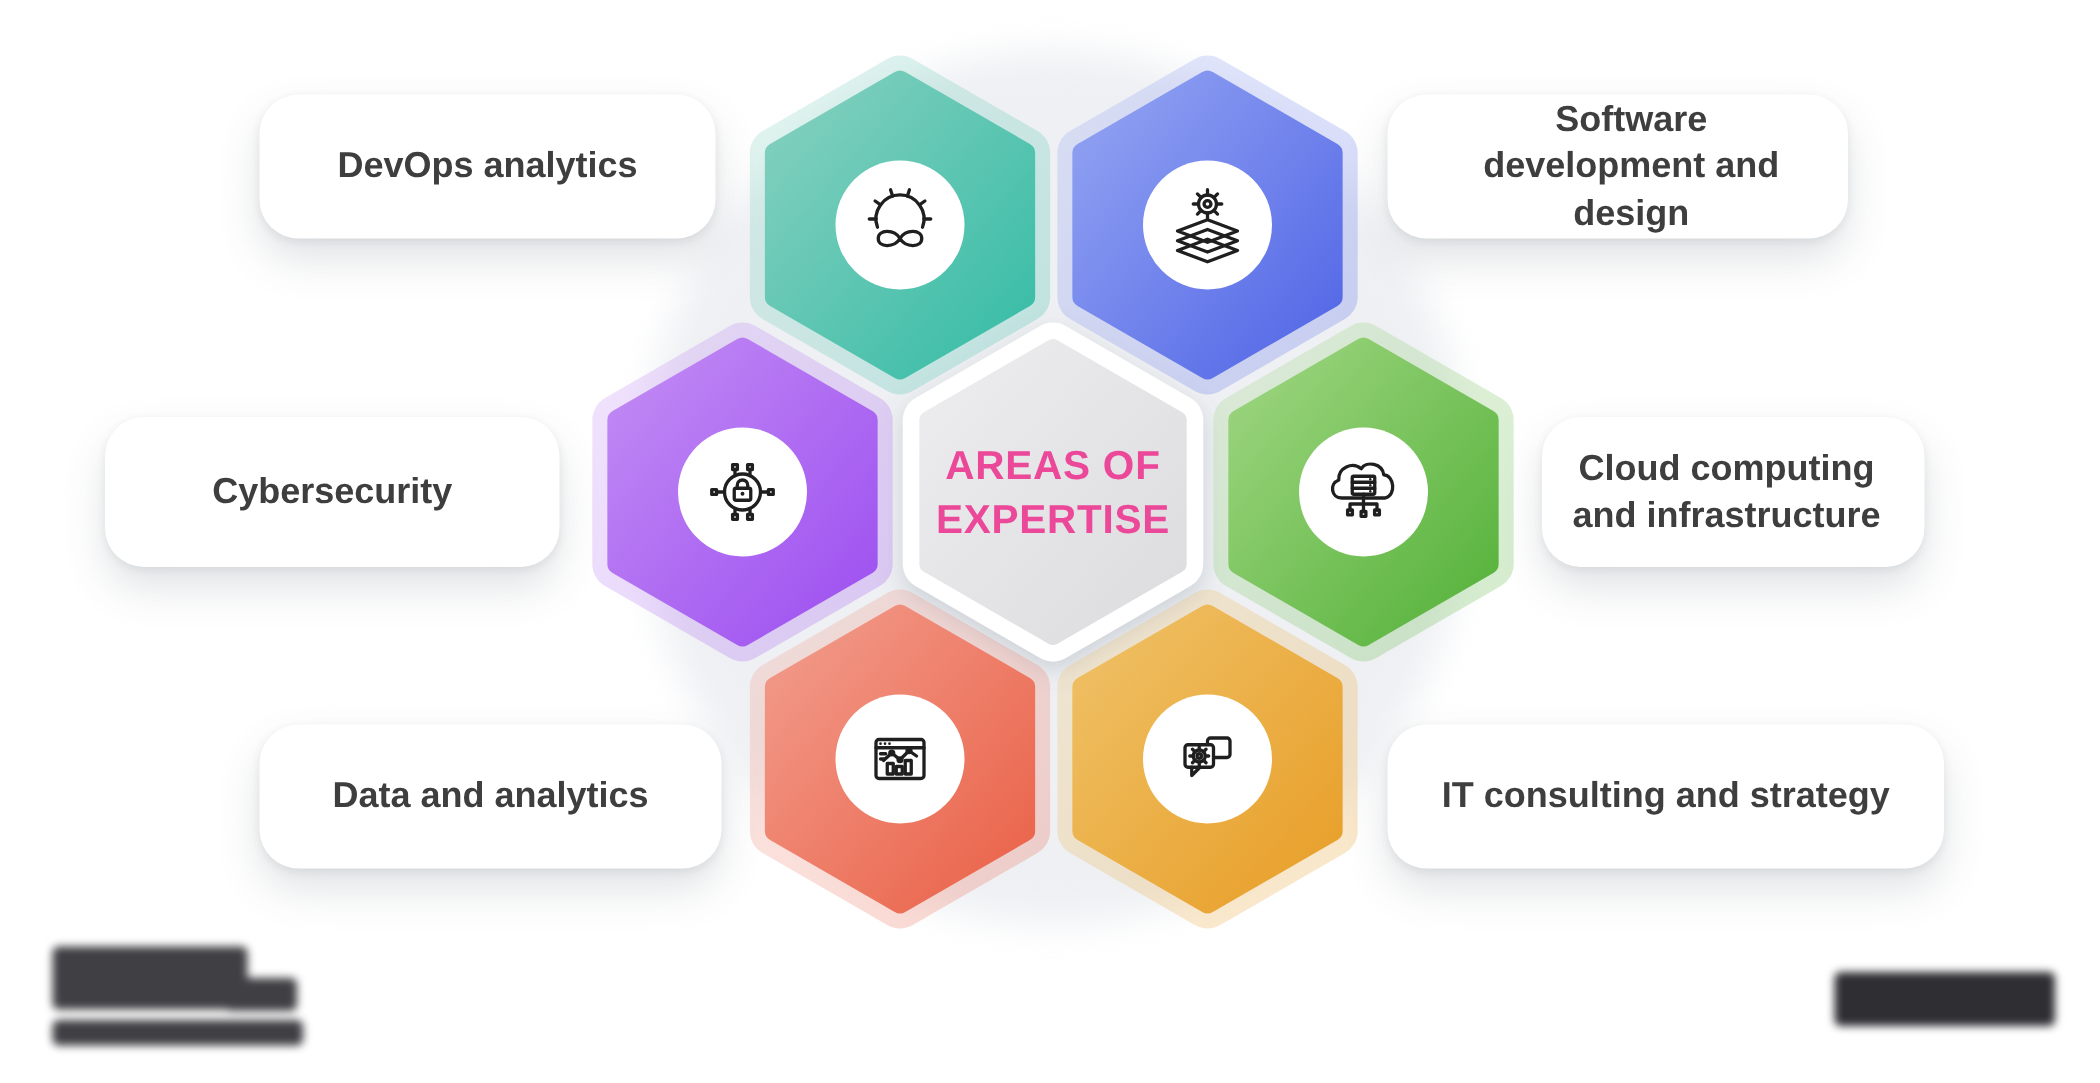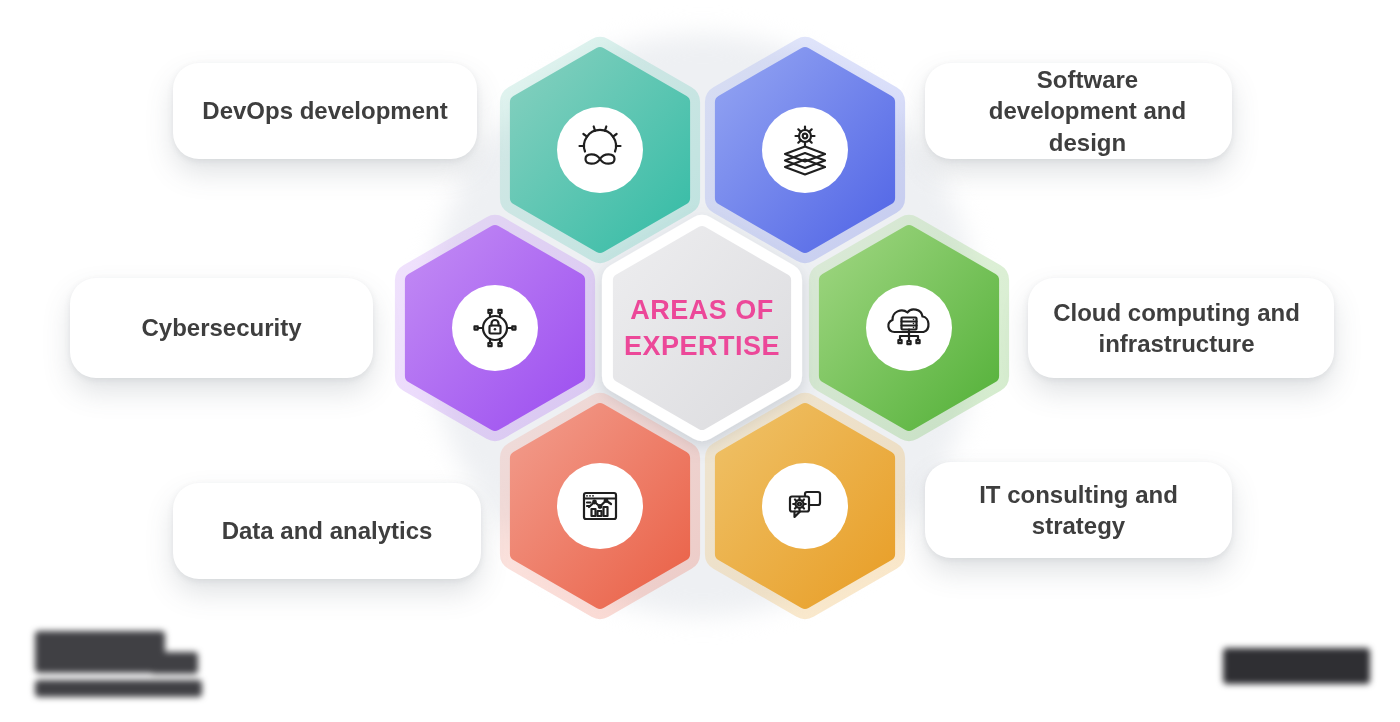--- a/index.html
+++ b/index.html
@@ -11,23 +11,23 @@
   .title{position:absolute;left:612px;top:292px;width:180px;text-align:center;
          font-size:27px;font-weight:700;color:#ec4899;line-height:1.35;letter-spacing:.5px;}
   .label-box{position:absolute;background:#ffffff;border-radius:26px;display:flex;
              align-items:center;justify-content:center;text-align:center;
              font-size:24px;font-weight:700;color:#3e3e3e;line-height:1.3;
              padding:0 22px;box-sizing:border-box;
              box-shadow:0 14px 28px rgba(80,86,100,.17),0 2px 6px rgba(80,86,100,.10);}
   .b1{left:173px;top:63px;width:304px;height:96px;}
   .b2{left:925px;top:63px;width:307px;height:96px;padding-left:40px;}
   .b3{left:70px;top:278px;width:303px;height:100px;}
-  .b4{left:1028px;top:278px;width:306px;height:100px;padding-left:13px;}
+  .b4{left:1028px;top:278px;width:255px;height:100px;padding-left:13px;}
   .b5{left:173px;top:483px;width:308px;height:96px;}
-  .b6{left:925px;top:462px;width:307px;height:96px;}
+  .b6{left:925px;top:483px;width:371px;height:96px;}
   .wm{position:absolute;filter:blur(3px);}
   .wm-block{position:absolute;background:#404044;border-radius:4px;}
   .wm-right-block{position:absolute;background:#2f2f33;border-radius:4px;}
   svg .icon{stroke:#1f1f1f;stroke-width:2.2;fill:none;stroke-linecap:round;stroke-linejoin:round;}
 </style>
 </head>
 <body>
 
 <div class="canvas">
 
@@ -167,21 +167,21 @@
         <circle cx="-5.5" cy="-2" r="4"></circle>
         <circle cx="-5.5" cy="-2" r="1.5"></circle>
         <path d="M -1.5 -2 L 0.8 -2 M -2.7 -4.8 L -1 -6.5 M -5.5 -6 L -5.5 -8.3 M -8.3 -4.8 L -10 -6.5 M -9.5 -2 L -11.8 -2 M -8.3 0.8 L -10 2.5 M -5.5 2 L -5.5 4.3 M -2.7 0.8 L -1 2.5"></path>
       </g>
     </g>
   </svg>
 
   <div class="title">AREAS OF EXPERTISE</div>
 
   <div class="label-box b1">
-    <span>DevOps development</span>
+    <span>DevOps analytics</span>
   </div>
   <div class="label-box b2">
     <span>Software development and design</span>
   </div>
   <div class="label-box b3">
     <span>Cybersecurity</span>
   </div>
   <div class="label-box b4">
     <span>Cloud computing and infrastructure</span>
   </div>

